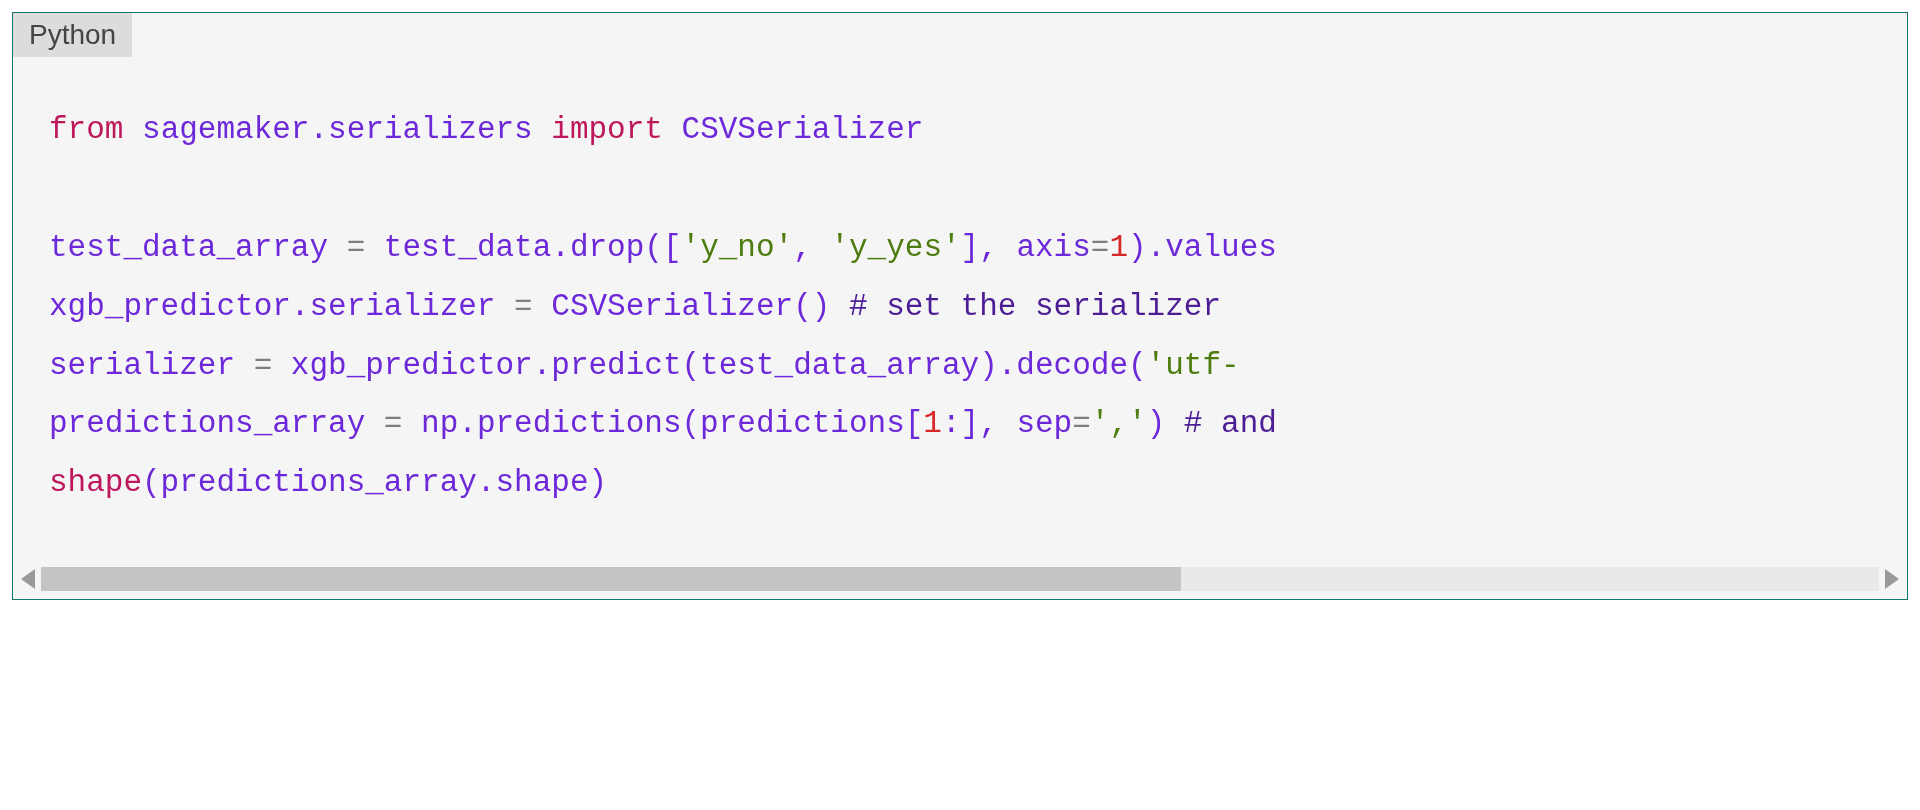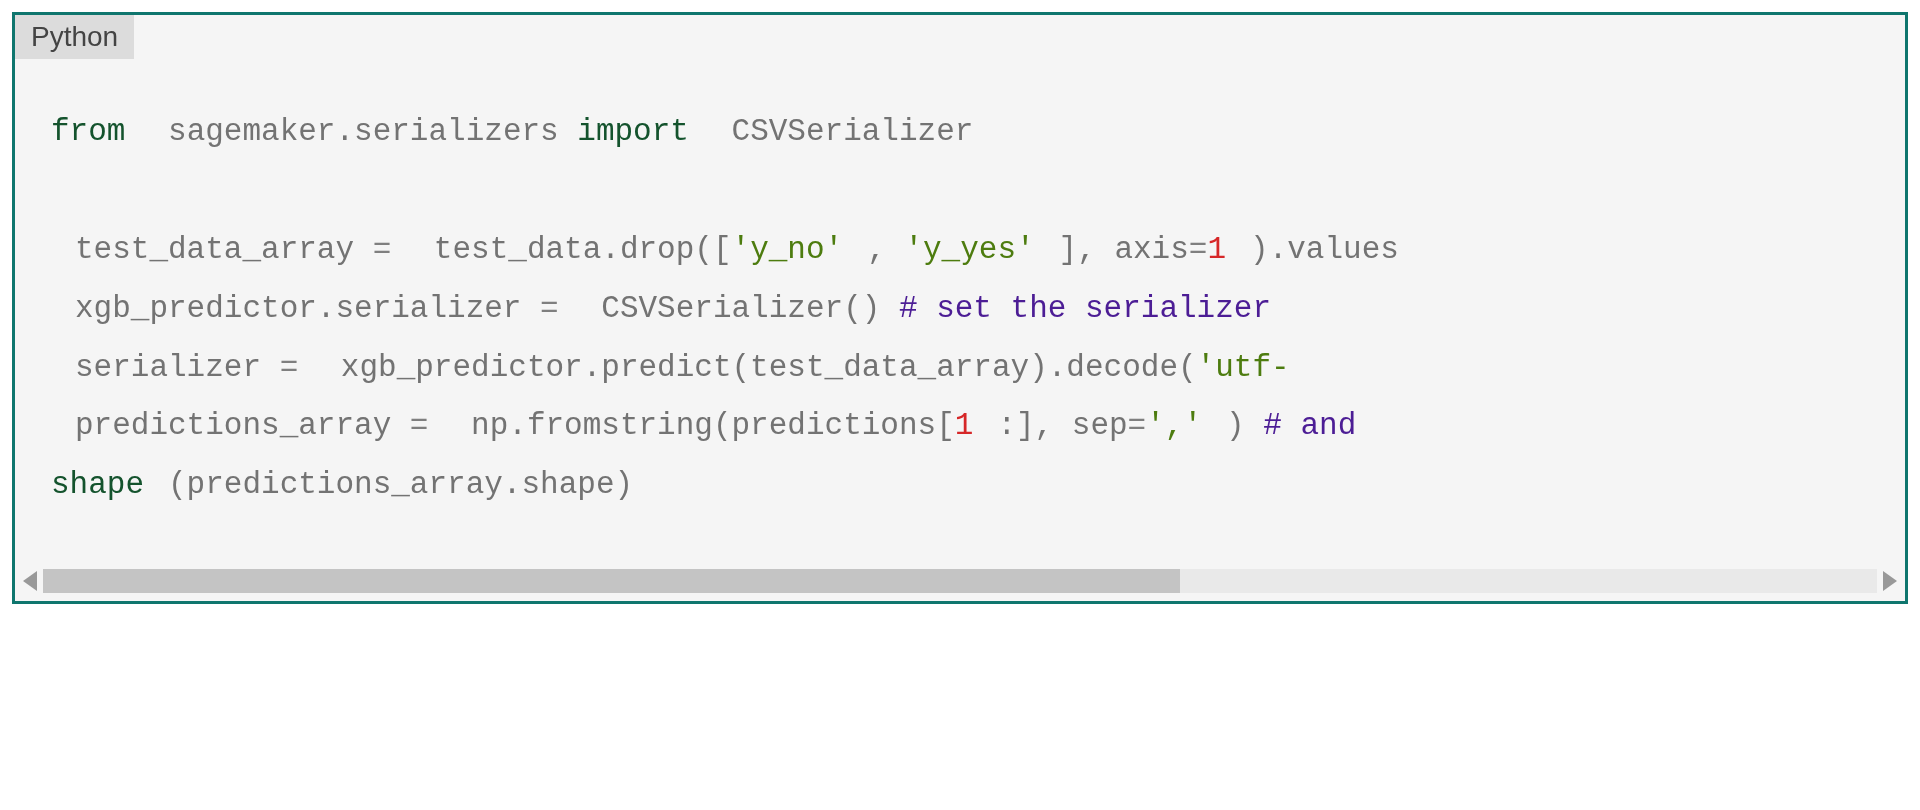--- a/index.html
+++ b/index.html
@@ -3,21 +3,21 @@
 <meta charset="utf-8">
 <style>
   html, body {
     margin: 0;
     padding: 0;
     background: #ffffff;
     font-family: -apple-system, BlinkMacSystemFont, "Segoe UI", Arial, sans-serif;
   }
   .code-block {
     background: #f5f5f5;
-    border: 3px solid #0f766e;
+    border: 1px solid #0f766e;
     margin: 12px;
     position: relative;
   }
   .lang-tag {
     display: inline-block;
     background: #dcdcdc;
     color: #444;
     font-size: 28px;
     padding: 6px 16px;
     font-family: -apple-system, BlinkMacSystemFont, "Segoe UI", Arial, sans-serif;
@@ -29,26 +29,26 @@
   pre {
     margin: 0;
     padding: 24px 36px 40px 36px;
     font-family: Consolas, "Lucida Console", Menlo, "Courier New", monospace;
     font-size: 31px;
     line-height: 1.9;
     color: #2d2d2d;
     white-space: pre;
   }
   
-  .kw { color: #14532d; }       
+  .kw { color: #be185d; }       
   .op { color: #7f7f7f; }       
   .str { color: #4d7c0f; }      
   .num { color: #d62728; }      
   .cmt { color: #4c1d95; }      
-  .pln { color: #737373; margin-left: 24px; }
+  .pln { color: #6d28d9; }
 
   
   .scroll-row {
     display: flex;
     align-items: center;
     background: #f5f5f5;
     padding: 4px 8px 8px 8px;
   }
   .scroll-arrow {
     width: 0; height: 0;
@@ -77,21 +77,21 @@
 
 <div class="code-block">
   <div class="lang-tag">Python</div>
 
   <div class="code-wrap">
     <pre><span class="kw">from</span><span class="pln"> sagemaker.serializers </span><span class="kw">import</span><span class="pln"> CSVSerializer</span>
 
 <span class="pln">test_data_array </span><span class="op">=</span><span class="pln"> test_data.drop([</span><span class="str">'y_no'</span><span class="pln">, </span><span class="str">'y_yes'</span><span class="pln">], axis</span><span class="op">=</span><span class="num">1</span><span class="pln">).values</span>
 <span class="pln">xgb_predictor.serializer </span><span class="op">=</span><span class="pln"> CSVSerializer() </span><span class="cmt"># set the serializer </span>
 <span class="pln">serializer </span><span class="op">=</span><span class="pln"> xgb_predictor.predict(test_data_array).decode(</span><span class="str">'utf-</span>
-<span class="pln">predictions_array </span><span class="op">=</span><span class="pln"> np.fromstring(predictions[</span><span class="num">1</span><span class="pln">:], sep</span><span class="op">=</span><span class="str">','</span><span class="pln">) </span><span class="cmt"># and</span>
+<span class="pln">predictions_array </span><span class="op">=</span><span class="pln"> np.predictions(predictions[</span><span class="num">1</span><span class="pln">:], sep</span><span class="op">=</span><span class="str">','</span><span class="pln">) </span><span class="cmt"># and</span>
 <span class="kw">shape</span><span class="pln">(predictions_array.shape)</span></pre>
   </div>
 
   <div class="scroll-row">
     <div class="scroll-arrow left"></div>
     <div class="scroll-track">
       <div class="scroll-thumb" style="width:62%"></div>
     </div>
     <div class="scroll-arrow right"></div>
   </div>

